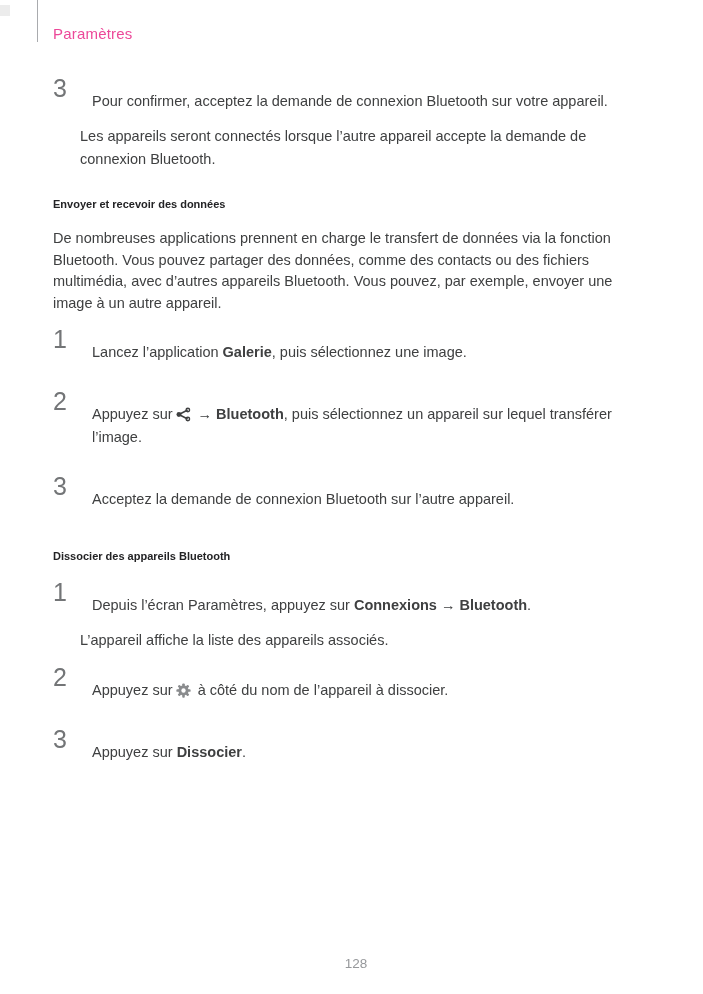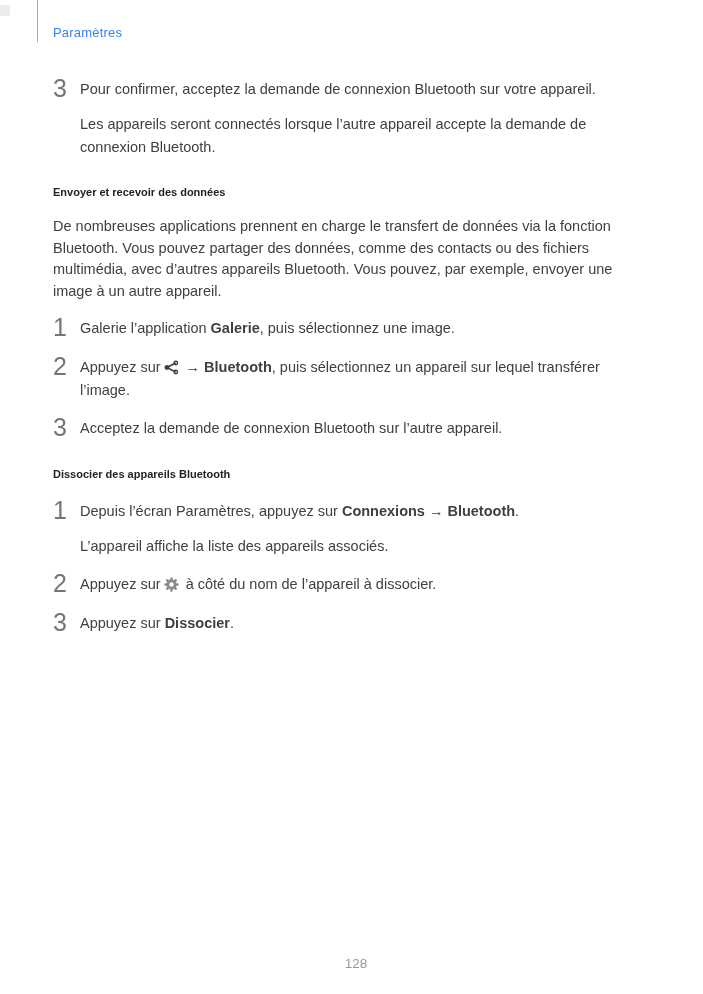--- a/index.html
+++ b/index.html
@@ -16,35 +16,35 @@
   .scan-artifact {
     position: absolute; left: 0; top: 5px; width: 10px; height: 11px;
     background: #ececec;
   }
   .running-rule {
     position: absolute; left: 37px; top: 0; width: 1px; height: 42px;
     background: #a9abae;
   }
   .running-head {
     position: absolute; left: 53px; top: 25px;
-    font-size: 13px; color: #3b82f6; letter-spacing: 0.2px;
+    font-size: 15px; color: #ec4899; letter-spacing: 0.2px;
   }
   .content {
     position: absolute; left: 0; top: 0; width: 100%;
     padding: 78px 56px 0 53px;
   }
   .step { display: flex; margin-top: 15px; }
   .content > .step:first-child { margin-top: 0; }
   .step-num {
     flex: 0 0 27px;
     font-size: 25px; line-height: 27px; color: #737577;
     margin-top: -3px;
   }
   .step-body { flex: 1; font-size: 14.5px; line-height: 23px; }
-  .step-line { margin: 0; }
+  .step-line { margin: 12px; }
   .step-note { margin-top: 12px; }
   .seg-bold { font-weight: bold; }
   .seg-arrow { margin: 0 4px; }
   .inline-icon { vertical-align: -2.5px; margin: 0 3px; }
   .section-heading {
     font-size: 11px; line-height: 22px; font-weight: bold;
     color: #232325; margin: 22px 0 13px 0;
   }
   .body-para { font-size: 14.5px; line-height: 21.5px; }
   .page-number {
@@ -66,21 +66,21 @@
     <div class="step-body">
       <p class="step-line"><span class="seg-text">Pour confirmer, acceptez la demande de connexion Bluetooth sur votre appareil.</span></p>
     <p class="step-note">Les appareils seront connectés lorsque l’autre appareil accepte la demande de connexion Bluetooth.</p>
         </div>
   </div>
       <h2 class="section-heading">Envoyer et recevoir des données</h2>
       <p class="body-para">De nombreuses applications prennent en charge le transfert de données via la fonction Bluetooth. Vous pouvez partager des données, comme des contacts ou des fichiers multimédia, avec d’autres appareils Bluetooth. Vous pouvez, par exemple, envoyer une image à un autre appareil.</p>
       <div class="step">
     <span class="step-num">1</span>
     <div class="step-body">
-      <p class="step-line"><span class="seg-text">Galerie l’application </span><span class="seg-bold">Galerie</span><span class="seg-text">, puis sélectionnez une image.</span></p>
+      <p class="step-line"><span class="seg-text">Lancez l’application </span><span class="seg-bold">Galerie</span><span class="seg-text">, puis sélectionnez une image.</span></p>
     </div>
   </div>
       <div class="step">
     <span class="step-num">2</span>
     <div class="step-body">
       <p class="step-line"><span class="seg-text">Appuyez sur</span><svg class="inline-icon" viewBox="0 0 18 18" width="15" height="15" aria-hidden="true">
     <g stroke="#3f4041" stroke-width="1.7" fill="none">
       <path d="M3.5 9 L14 3.6 M3.5 9 L14 14.4"></path>
       <circle cx="14.2" cy="3.6" r="2.1"></circle>
       <circle cx="14.2" cy="14.4" r="2.1"></circle>

